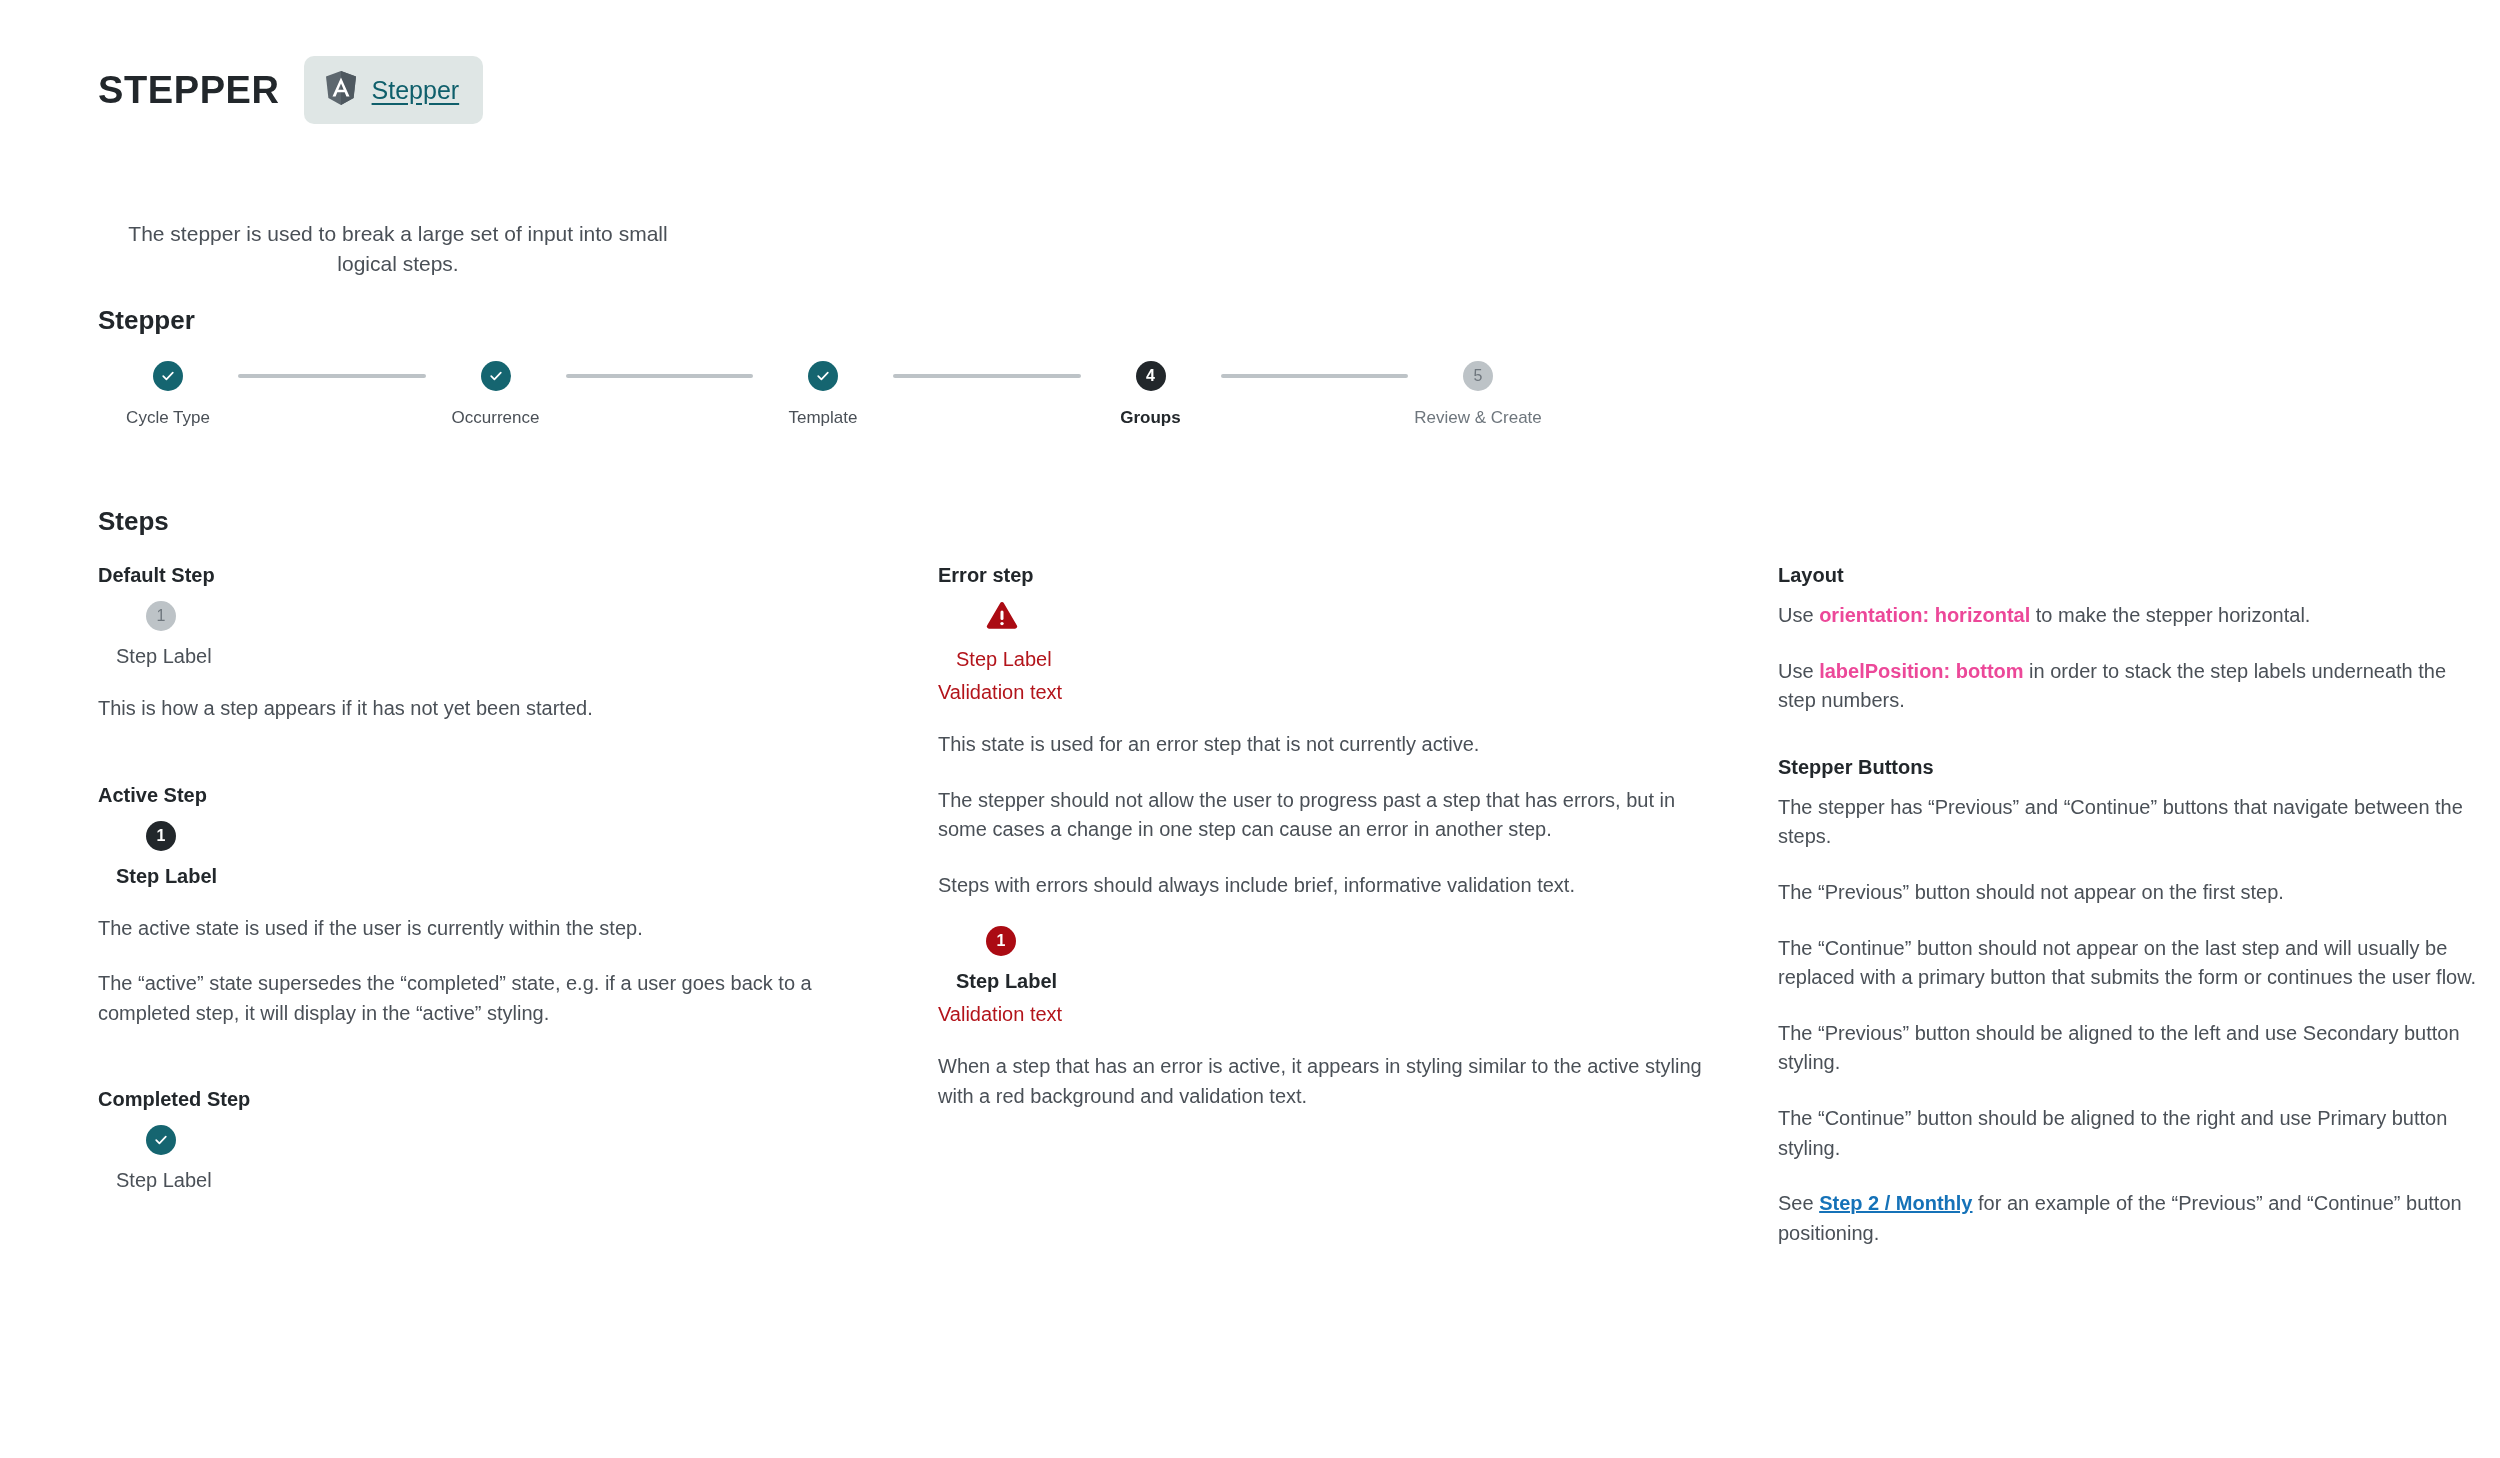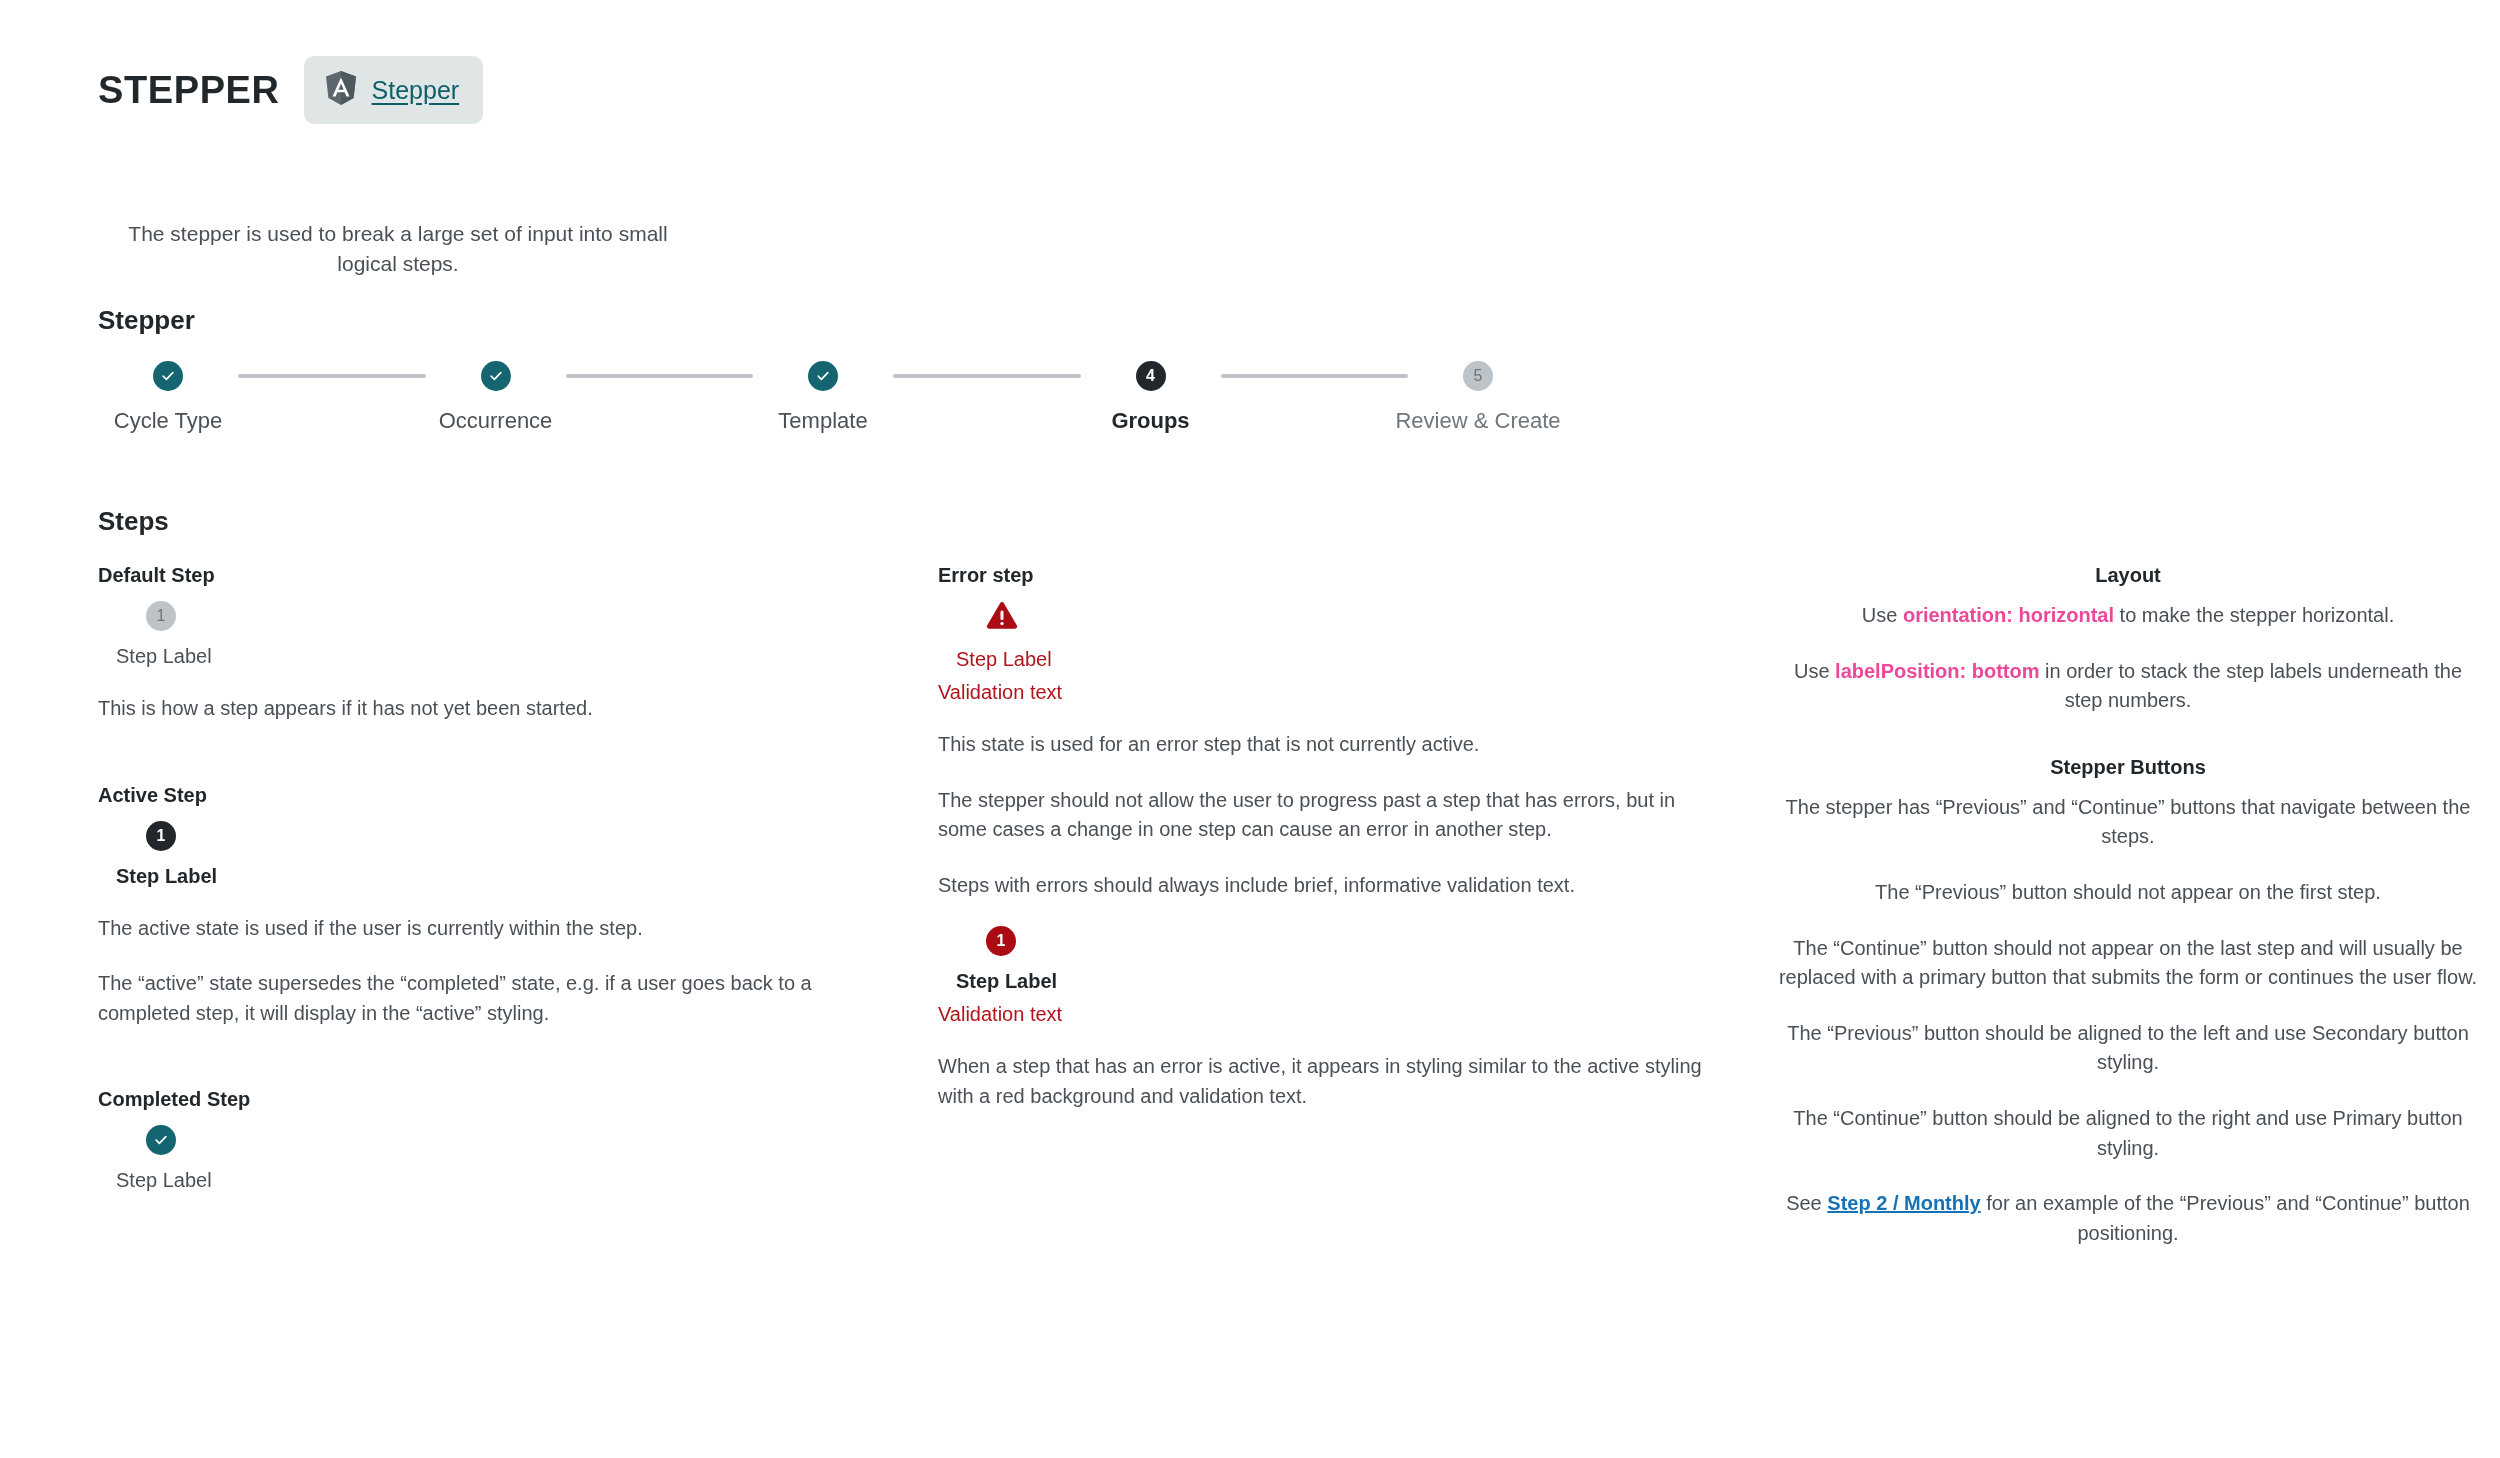--- a/index.html
+++ b/index.html
@@ -120,41 +120,41 @@
     flex: 0 0 auto;
     box-sizing: border-box;
   }
   .circle.done { background: #156570; color: #ffffff; }
   .circle.active { background: #22272b; color: #ffffff; }
   .circle.pending { background: #bdc3c7; color: #6e767d; font-weight: 400; }
   .circle.error-num { background: #ab0b13; color: #ffffff; }
   .check-svg { display: block; }
   .h-step-label {
     margin-top: 14px;
-    font-size: 22px;
+    font-size: 17px;
     color: #4a5057;
     white-space: nowrap;
     text-align: center;
   }
   .h-step-label.is-active { font-weight: 700; color: #22272b; }
   .h-step-label.is-pending { color: #6e767d; }
 
   
   .columns {
     position: absolute;
     left: 66px;
     top: 564px;
     width: 2380px;
     display: flex;
     gap: 0;
   }
   .col { box-sizing: border-box; }
   .col-1 { width: 840px; padding-right: 60px; }
   .col-2 { width: 840px; padding-right: 60px; }
-  .col-3 { width: 700px; text-align: center; }
+  .col-3 { width: 700px; }
 
   .sub-heading {
     font-size: 20px;
     font-weight: 700;
     color: #22272b;
     margin: 0 0 14px 0;
   }
   .sub-heading.spaced { margin-top: 60px; }
   .body-text {
     font-size: 20px;

